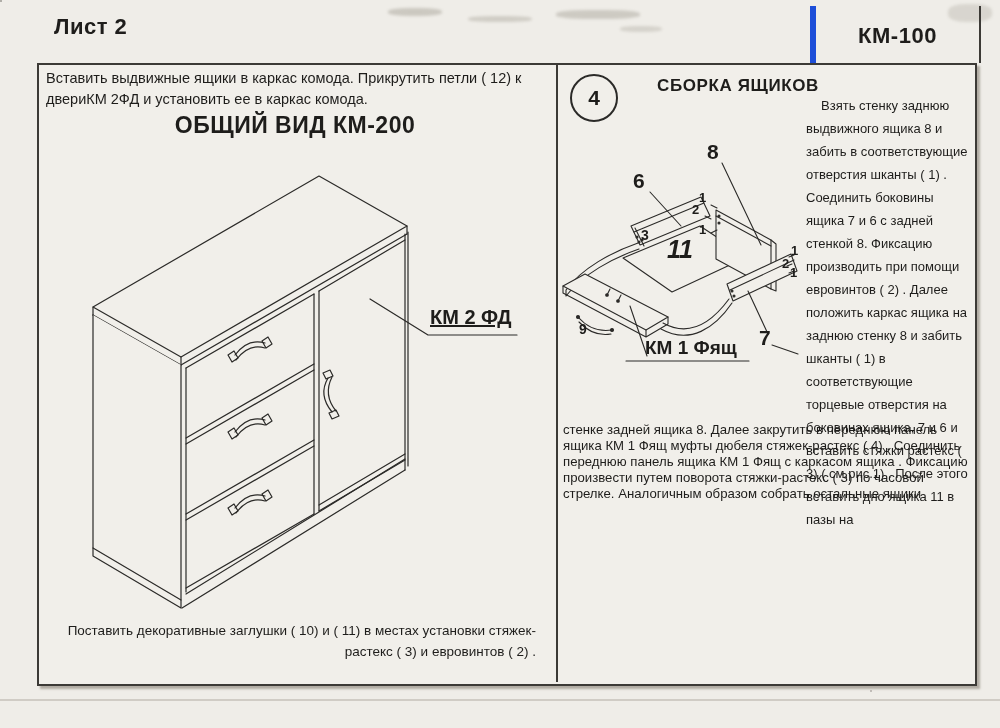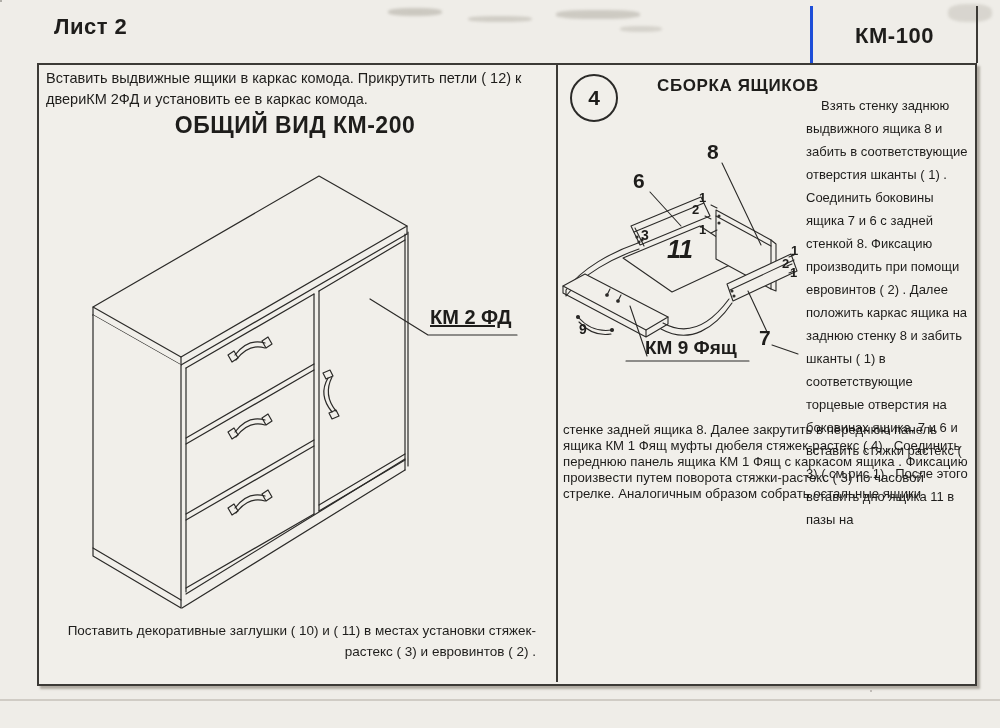--- a/index.html
+++ b/index.html
@@ -12,21 +12,21 @@
   .abs{position:absolute;}
   
   .main-frame{
     left:37px;top:63px;width:936px;height:619px;
     border:2px solid #3c3a36;
     box-shadow:3px 3px 2px rgba(125,118,106,.55);
     background:#f1efea;
   }
   .title-box{
     left:810px;top:6px;width:163px;height:57px;
-    border-left:3px solid #1d4ed8;border-right:2px solid #3c3a36;
+    border-left:6px solid #1d4ed8;border-right:2px solid #3c3a36;
     text-align:center;line-height:60px;font-size:22px;font-weight:bold;
     letter-spacing:.5px;
   }
   .divider-v{
     left:556px;top:63px;width:2px;height:619px;background:#3c3a36;
   }
   .sheet-label{left:54px;top:14px;font-size:22px;font-weight:bold;letter-spacing:.5px;}
   .instruction{left:46px;top:68px;width:502px;font-size:14.5px;line-height:21px;}
   .gen-title{left:60px;top:112px;width:470px;text-align:center;font-size:23px;font-weight:bold;letter-spacing:.5px;}
   .door-label{left:430px;top:307px;font-size:20px;font-weight:bold;}
@@ -183,13 +183,13 @@
 <div class="abs part-label lbl-21" style="left:759px;top:327px;">7</div>
 <div class="abs part-label lbl-25" style="left:667px;top:237px;">11</div>
 <div class="abs part-label lbl-14" style="left:641px;top:228px;">3</div>
 <div class="abs part-label lbl-14" style="left:579px;top:322px;">9</div>
 <div class="abs part-label lbl-13" style="left:699px;top:191px;">1</div>
 <div class="abs part-label lbl-13" style="left:692px;top:203px;">2</div>
 <div class="abs part-label lbl-13" style="left:699px;top:223px;">1</div>
 <div class="abs part-label lbl-13" style="left:791px;top:244px;">1</div>
 <div class="abs part-label lbl-13" style="left:782px;top:257px;">2</div>
 <div class="abs part-label lbl-13" style="left:790px;top:266px;">1</div>
-<div class="abs part-label lbl-19" style="left:645px;top:338px;">КМ 9 Фящ</div>
+<div class="abs part-label lbl-19" style="left:645px;top:338px;">КМ 1 Фящ</div>
 
 </body></html>

